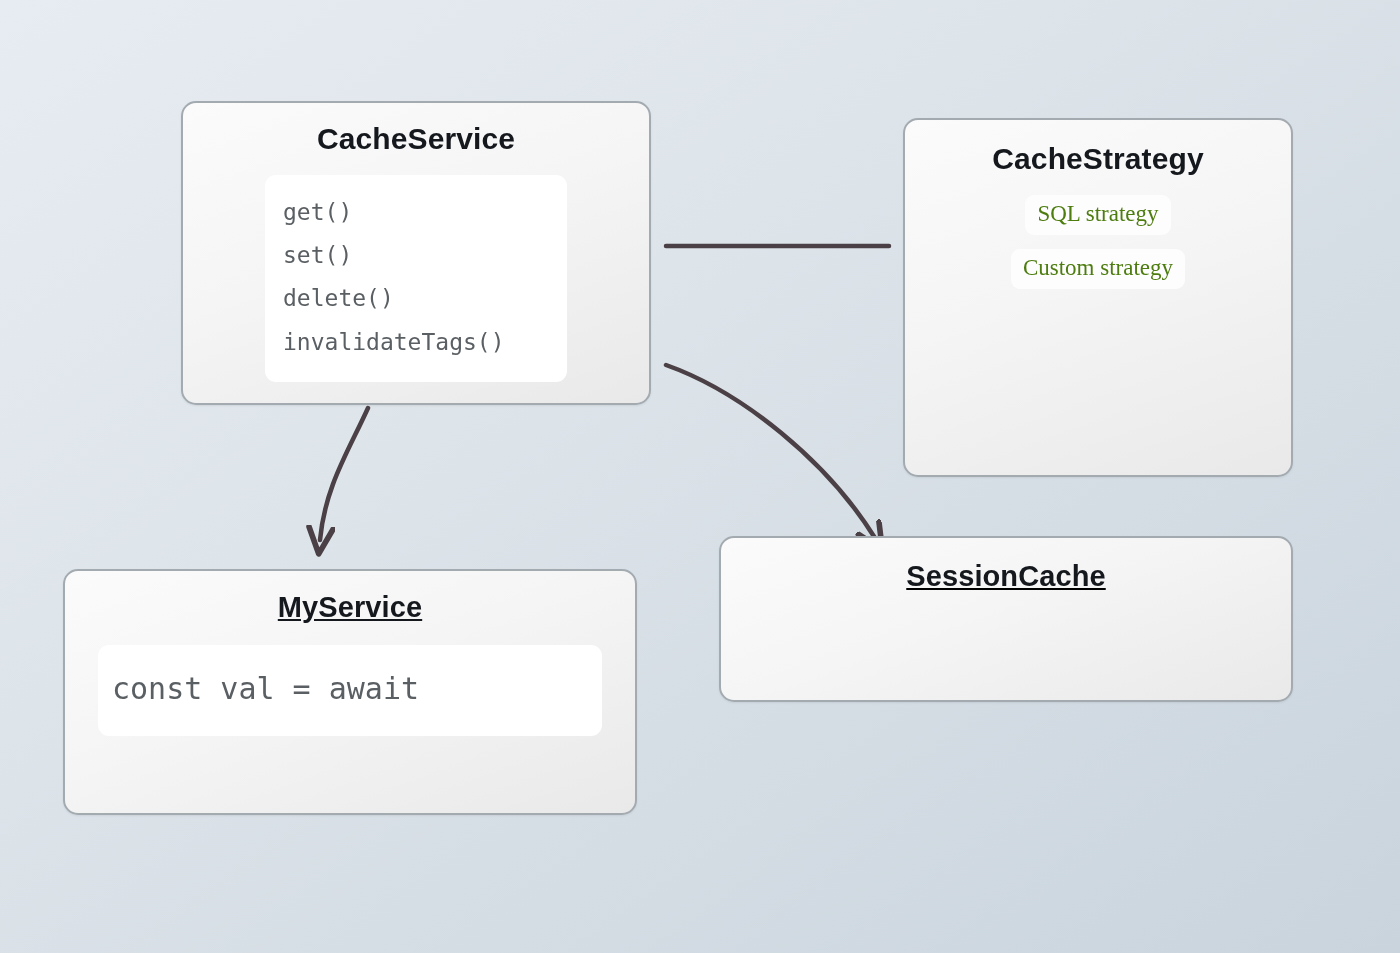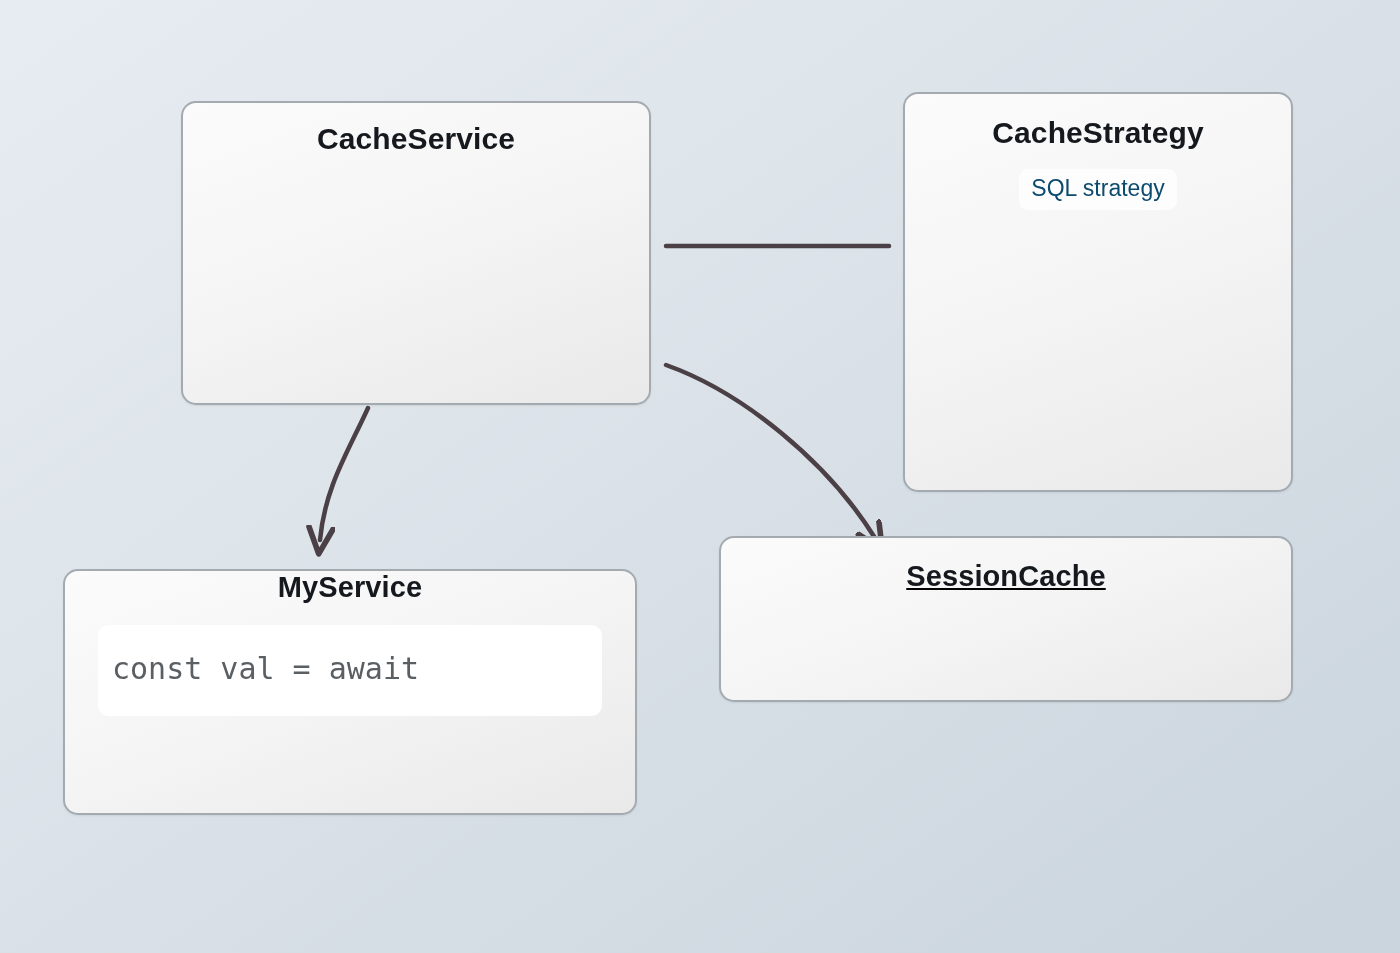--- a/index.html
+++ b/index.html
@@ -48,22 +48,22 @@
     color: #5a5f63;
     box-sizing: border-box;
   }
   .code-line {
     white-space: pre;
   }
   .pill {
     display: inline-block;
     background: #fdfdfd;
     border-radius: 9px;
-    font-family: Liberation Sans, sans-serif;
-    color: #0c4a6e;
+    font-family: Liberation Serif, serif;
+    color: #4d7c0f;
     white-space: pre;
   }
 
   
   #node-cache-service {
     left: 181px;
     top: 101px;
     width: 470px;
     height: 304px;
   }
@@ -75,23 +75,23 @@
     margin: 19px auto 0 auto;
     width: 302px;
     padding: 16px 0 18px 18px;
     font-size: 23px;
     line-height: 1.88;
   }
 
   
   #node-cache-strategy {
     left: 903px;
-    top: 92px;
+    top: 118px;
     width: 390px;
-    height: 400px;
+    height: 359px;
   }
   #node-cache-strategy .node-title {
     margin-top: 22px;
     font-size: 30px;
   }
   #node-cache-strategy .pill-list {
     margin-top: 19px;
     text-align: center;
   }
   #node-cache-strategy .pill-row {
@@ -103,21 +103,23 @@
   }
 
   
   #node-my-service {
     left: 63px;
     top: 569px;
     width: 574px;
     height: 246px;
   }
   #node-my-service .node-title {
+    margin-top: 20px;
     font-size: 29px;
+    text-decoration: underline;
   }
   #node-my-service .code-panel {
     margin: 21px auto 0 auto;
     width: 504px;
     padding: 15px 0 17px 14px;
     font-size: 30px;
     line-height: 1.95;
   }
 
   
@@ -154,27 +156,36 @@
 
     <line x1="666" y1="246" x2="889" y2="246" stroke="#4a4045" stroke-width="4.5" stroke-linecap="round"></line>
 
     <path d="M 368 408 C 348 452 325 487 320 540" fill="none" stroke="#4a4045" stroke-width="4.5" stroke-linecap="round" marker-end="url(#arrowhead)"></path>
 
     <path d="M 666 365 C 742 392 827 461 875 538" fill="none" stroke="#4a4045" stroke-width="4.5" stroke-linecap="round" marker-end="url(#arrowhead)"></path>
   </svg>
 
   <div class="node" id="node-cache-service">
     <div class="node-title">CacheService</div>
+    <div class="code-panel">
+      <div class="code-line">get()</div>
+      <div class="code-line">set()</div>
+      <div class="code-line">delete()</div>
+      <div class="code-line">invalidateTags()</div>
+    </div>
   </div>
 
   <div class="node" id="node-cache-strategy">
     <div class="node-title">CacheStrategy</div>
     <div class="pill-list">
       <div class="pill-row">
         <span class="pill">SQL strategy</span>
+      </div>
+      <div class="pill-row">
+        <span class="pill">Custom strategy</span>
       </div>
     </div>
   </div>
 
   <div class="node" id="node-my-service">
     <div class="node-title">MyService</div>
     <div class="code-panel">
       <div class="code-line">const val = await</div>
     </div>
   </div>

